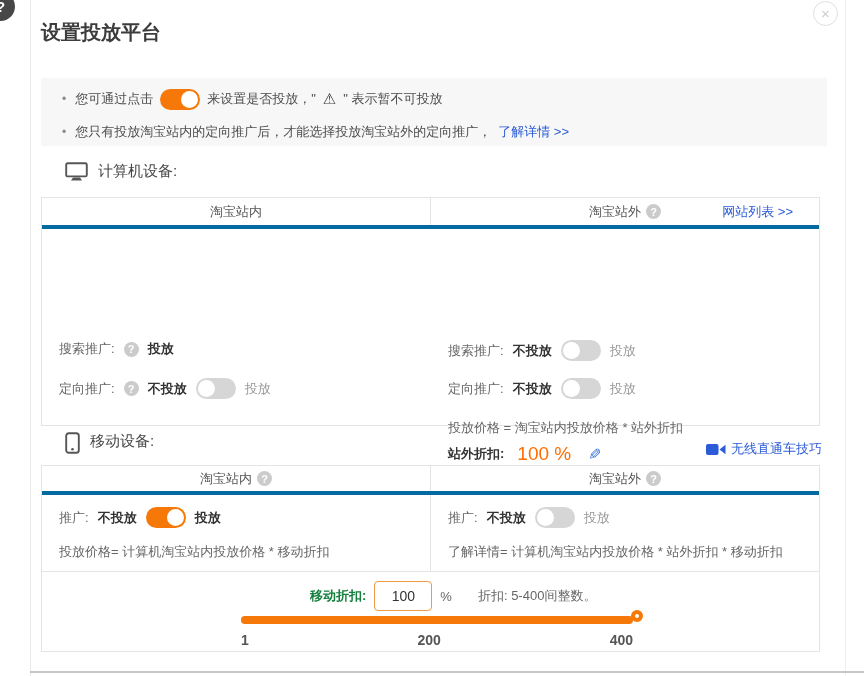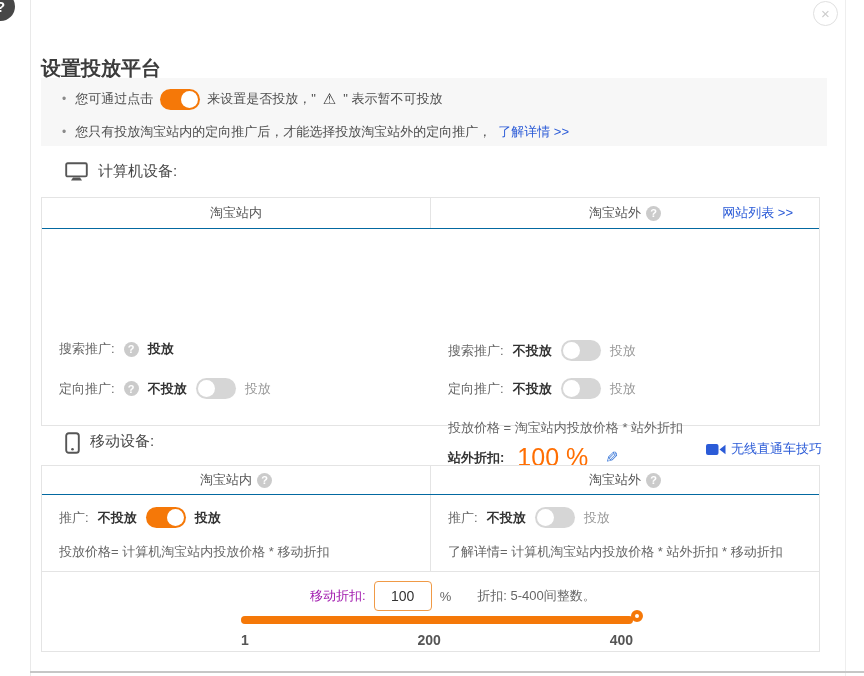--- a/index.html
+++ b/index.html
@@ -11,21 +11,21 @@
   .bottom-line { position:absolute; left:30px; top:671px; width:834px; height:2px; background:#c6c6c6; }
 
   .corner-badge { position:absolute; left:-14px; top:-8px; width:29px; height:29px; border-radius:50%;
     background:#474747; color:#fff; font-size:15px; font-weight:bold;
     display:flex; align-items:center; justify-content:center; }
 
   .close-btn { position:absolute; left:813px; top:1px; width:25px; height:25px; border:1px solid #e0e0e0;
     border-radius:50%; color:#ccc; font-size:15px; line-height:1;
     display:flex; align-items:center; justify-content:center; cursor:pointer; background:#fff; }
 
-  .page-title { position:absolute; left:41px; top:19px; font-size:20px; font-weight:bold; color:#3c3c3c;margin-top:36px; }
+  .page-title { position:absolute; left:41px; top:19px; font-size:20px; font-weight:bold; color:#3c3c3c; }
 
   
   .notice { position:absolute; left:41px; top:78px; width:786px; height:68px; background:#f7f7f7; font-size:13px; color:#4e4e4e; }
   .notice-line { position:absolute; left:21px; height:24px; display:flex; align-items:center; gap:7px; white-space:nowrap; }
   .notice-line.l1 { top:9px; }
   .notice-line.l2 { top:42px; }
   .bullet { color:#8a8a8a; font-size:12px; margin-right:2px; }
   .warn-icon { color:#3d3d3d; font-size:15px; font-weight:bold; }
 
   .link { color:#2b5bd7; text-decoration:none; cursor:pointer; white-space:nowrap; }
@@ -43,21 +43,21 @@
     font-size:15px; color:#474747; }
   .sec-head.computer { top:162px; }
   .sec-head.mobile   { top:432px; }
 
   .tips-link { position:absolute; right:42px; top:440px; display:flex; align-items:center; gap:5px; font-size:13px; }
 
   
   .tbl { position:absolute; left:41px; width:779px; border:1px solid #e4e4e4; background:#fff; }
   .tbl1 { top:197px; height:229px; }
   .tbl2 { top:465px; height:187px; }
-  .thead { display:flex; border-bottom:1px solid #0369a1; }
+  .thead { display:flex; border-bottom:4px solid #0369a1; }
   .tbl1 .thead { height:31px; }
   .tbl2 .thead { height:29px; }
   .th { flex:1; position:relative; display:flex; align-items:center; justify-content:center; gap:5px;
     font-size:13px; color:#555; }
   .th + .th { border-left:1px solid #e4e4e4; }
   .th .side-link { position:absolute; right:26px; font-size:13px; }
   .tbody { display:flex; }
   .tbl1 .tbody { height:196px;align-items:center; }
   .tbl2 .tbody { height:76px; }
   .td { flex:1; position:relative; }
@@ -65,41 +65,41 @@
   .tfoot { position:relative; border-top:1px solid #e4e4e4; height:80px; }
 
   .cell-row { position:absolute; left:17px; display:flex; align-items:center; gap:9px;
     font-size:13px; color:#666; white-space:nowrap; }
   .state-strong { font-weight:bold; color:#333; }
   .state-dim { color:#999; }
 
   .help { width:15px; height:15px; border-radius:50%; background:#cbcbcb; color:#fff; font-size:11px;
     font-weight:bold; display:inline-flex; align-items:center; justify-content:center; flex:0 0 auto; cursor:pointer; }
 
-  .discount-val { font-size:25px; color:#ff6e02; margin-left:4px; }
+  .discount-val { font-size:19px; color:#ff6e02; margin-left:4px; }
   .edit-icon { color:#3b78d8; font-size:16px; margin-left:8px; cursor:pointer; display:inline-block; transform:scaleX(-1); }
 
   
   .slider { position:absolute; height:8px; border-radius:4px; background:#e8e8e8; cursor:pointer; }
   .slider .fill { position:relative; height:8px; border-radius:4px; background:#f57808; }
   .slider .thumb { position:absolute; right:-10px; top:-6px; width:12px; height:12px; background:#fff;
     border:4px solid #f57808; border-radius:50%; cursor:pointer; }
   .slider-labels { position:absolute; display:flex; justify-content:space-between;
     font-size:14px; font-weight:bold; color:#555; }
 
   .slider.s1 { left:17px; top:157px; width:362px; }
   .slider-labels.s1 { left:17px; top:172px; width:362px; }
 
   .cr-formula  { top:92px; }
   .cr-discount { top:116px; }
 
   
   .m-disc-row { position:absolute; left:268px; top:9px; height:30px; display:flex; align-items:center; gap:8px;
     font-size:13px; color:#666; white-space:nowrap; }
-  .m-disc-label { font-weight:normal; color:#a21caf; }
+  .m-disc-label { font-weight:bold; color:#15803d; }
   .m-disc-input { width:58px; height:30px; border:1px solid #f09a46; border-radius:4px; text-align:center;
     font-size:14px; color:#333; outline:none; font-family:inherit; background:#fff; }
   .m-disc-hint { margin-left:18px; }
   .slider.s2 { left:199px; top:44px; width:392px; }
   .slider-labels.s2 { left:199px; top:60px; width:392px; }
 
   .icon-svg { display:block; flex:0 0 auto; }
 </style>
 </head>
 <body>

